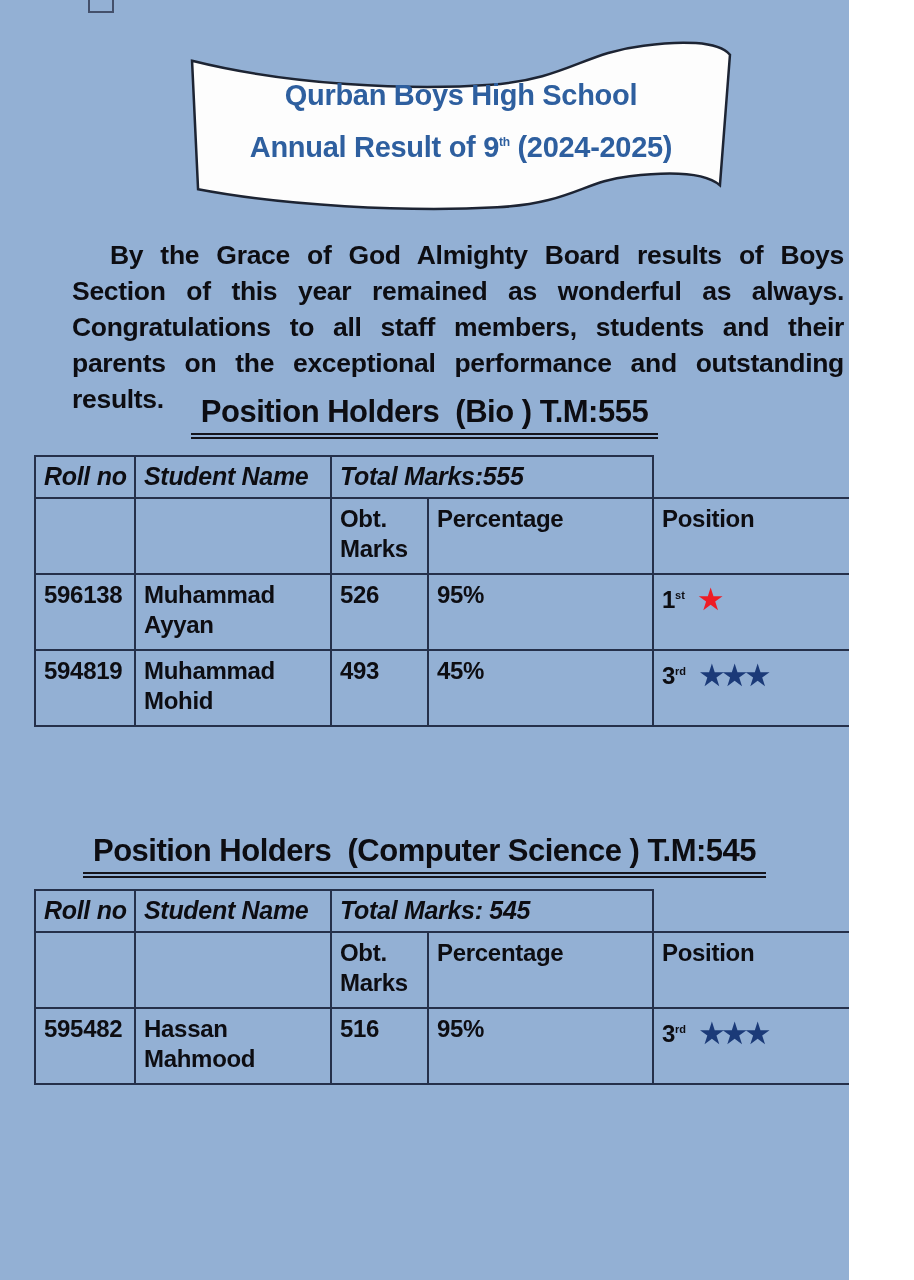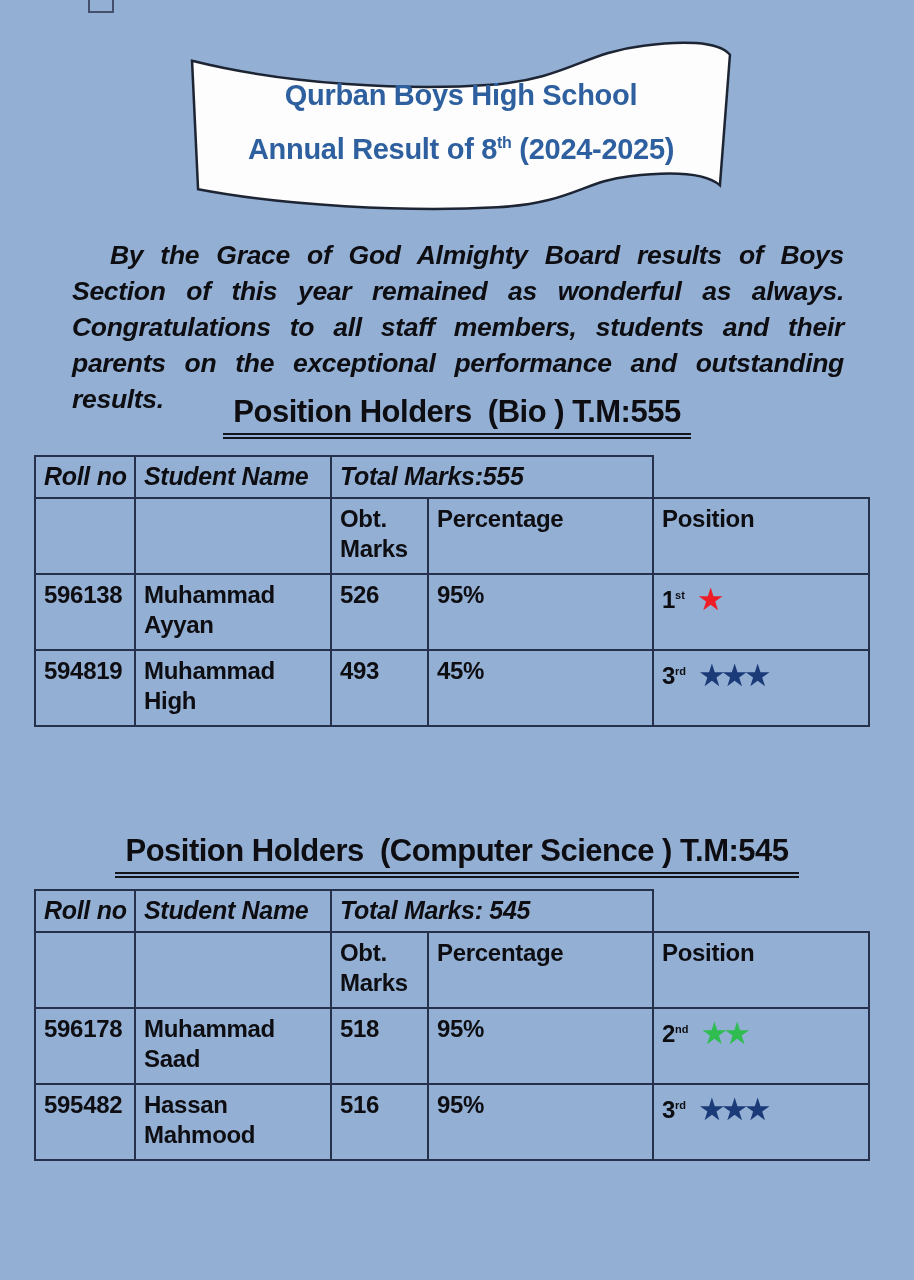--- a/index.html
+++ b/index.html
@@ -1,39 +1,39 @@
 <!DOCTYPE html>
 <html><head>
 <meta charset="utf-8">
 <style>
   html,body { margin:0; padding:0; }
   .page {
-    position:relative; width:914px; height:1280px;
+    position:relative; width:849px; height:1280px;
     background:#93b0d4; overflow:hidden;
     font-family:"Liberation Sans", sans-serif;
     color:#0d0d12;
   }
   .corner-box {
     position:absolute; left:88px; top:-9px; width:22px; height:18px;
     border:2px solid #44506b; background:transparent;
   }
   
   .banner { position:absolute; left:178px; top:34px; width:562px; height:178px; }
   .banner svg { position:absolute; left:0; top:0; }
   .banner-text {
     position:absolute; left:34px; right:30px; top:38px;
     text-align:center; color:#2e5f9f; font-weight:700;
     font-size:29px; line-height:47px; letter-spacing:-0.3px;
   }
-  .banner-text sup { font-size:16px; }
+  .banner-text sup { font-size:12px; }
   
   .intro {
     position:absolute; left:72px; width:772px; top:210px;
     font-size:26.5px; line-height:36px; font-weight:700;
-    text-align:justify; text-indent:38px; letter-spacing:-0.3px;font-style:italic;
+    text-align:justify; text-indent:38px; letter-spacing:-0.3px;
   }
   
   .sec-title {
     position:absolute; left:0; width:100%; text-align:center;
     font-size:31px; font-weight:700; letter-spacing:-0.5px;
   }
   .sec-title .u {
     display:inline-block; border-bottom:6px double #14141c;
     padding:0 10px 3px; white-space:pre;
   }
@@ -76,21 +76,21 @@
                C 388,44 404,18 464,11
                C 500,6 538,6 550,20
                L 540,150
                C 526,138 492,136 450,141
                C 404,146 392,168 318,172
                C 226,177 104,170 20,154
                Z" fill="#fdfdfd" stroke="#1d2433" stroke-width="2.5"></path>
     </svg>
     <div class="banner-text">
       <div>Qurban Boys High School</div>
-      <div><span>Annual Result of 8</span><sup>th</sup><span> (2024-2025)</span></div>
+      <div><span>Annual Result of 9</span><sup>th</sup><span> (2024-2025)</span></div>
     </div>
   </div>
 
   <p class="intro">By the Grace of God Almighty Board results of Boys Section of this year remained as wonderful as always. Congratulations to all staff members, students and their parents on the exceptional performance and outstanding results.</p>
 
   <div class="sec-title" id="title1">
     <span class="u">Position Holders  (Bio ) T.M:555</span>
   </div>
 
   <table class="res" id="table1">
@@ -117,21 +117,21 @@
     </tr>
     <tr>
       <td>596138</td>
       <td>Muhammad Ayyan</td>
       <td>526</td>
       <td>95%</td>
       <td class="pos"><span>1</span><sup>st</sup><span class="stars" style="color: rgb(238, 28, 37);">★</span></td>
     </tr>
     <tr>
       <td>594819</td>
-      <td>Muhammad High</td>
+      <td>Muhammad Mohid</td>
       <td>493</td>
       <td>45%</td>
       <td class="pos"><span>3</span><sup>rd</sup><span class="stars" style="color: rgb(27, 58, 120);">★★★</span></td>
     </tr>
   </tbody>
     </table>
 
   <div class="sec-title" id="title2">
     <span class="u">Position Holders  (Computer Science ) T.M:545</span>
   </div>
@@ -152,27 +152,20 @@
       <td class="ghost"></td>
     </tr>
     <tr class="sub">
       <td></td>
       <td></td>
       <th>Obt. Marks</th>
       <th>Percentage</th>
       <th>Position</th>
     </tr>
     <tr>
-      <td>596178</td>
-      <td>Muhammad Saad</td>
-      <td>518</td>
-      <td>95%</td>
-      <td class="pos"><span>2</span><sup>nd</sup><span class="stars" style="color: rgb(47, 189, 82);">★★</span></td>
-    </tr>
-    <tr>
       <td>595482</td>
       <td>Hassan Mahmood</td>
       <td>516</td>
       <td>95%</td>
       <td class="pos"><span>3</span><sup>rd</sup><span class="stars" style="color: rgb(27, 58, 120);">★★★</span></td>
     </tr>
   </tbody>
     </table>
 
 </div>

